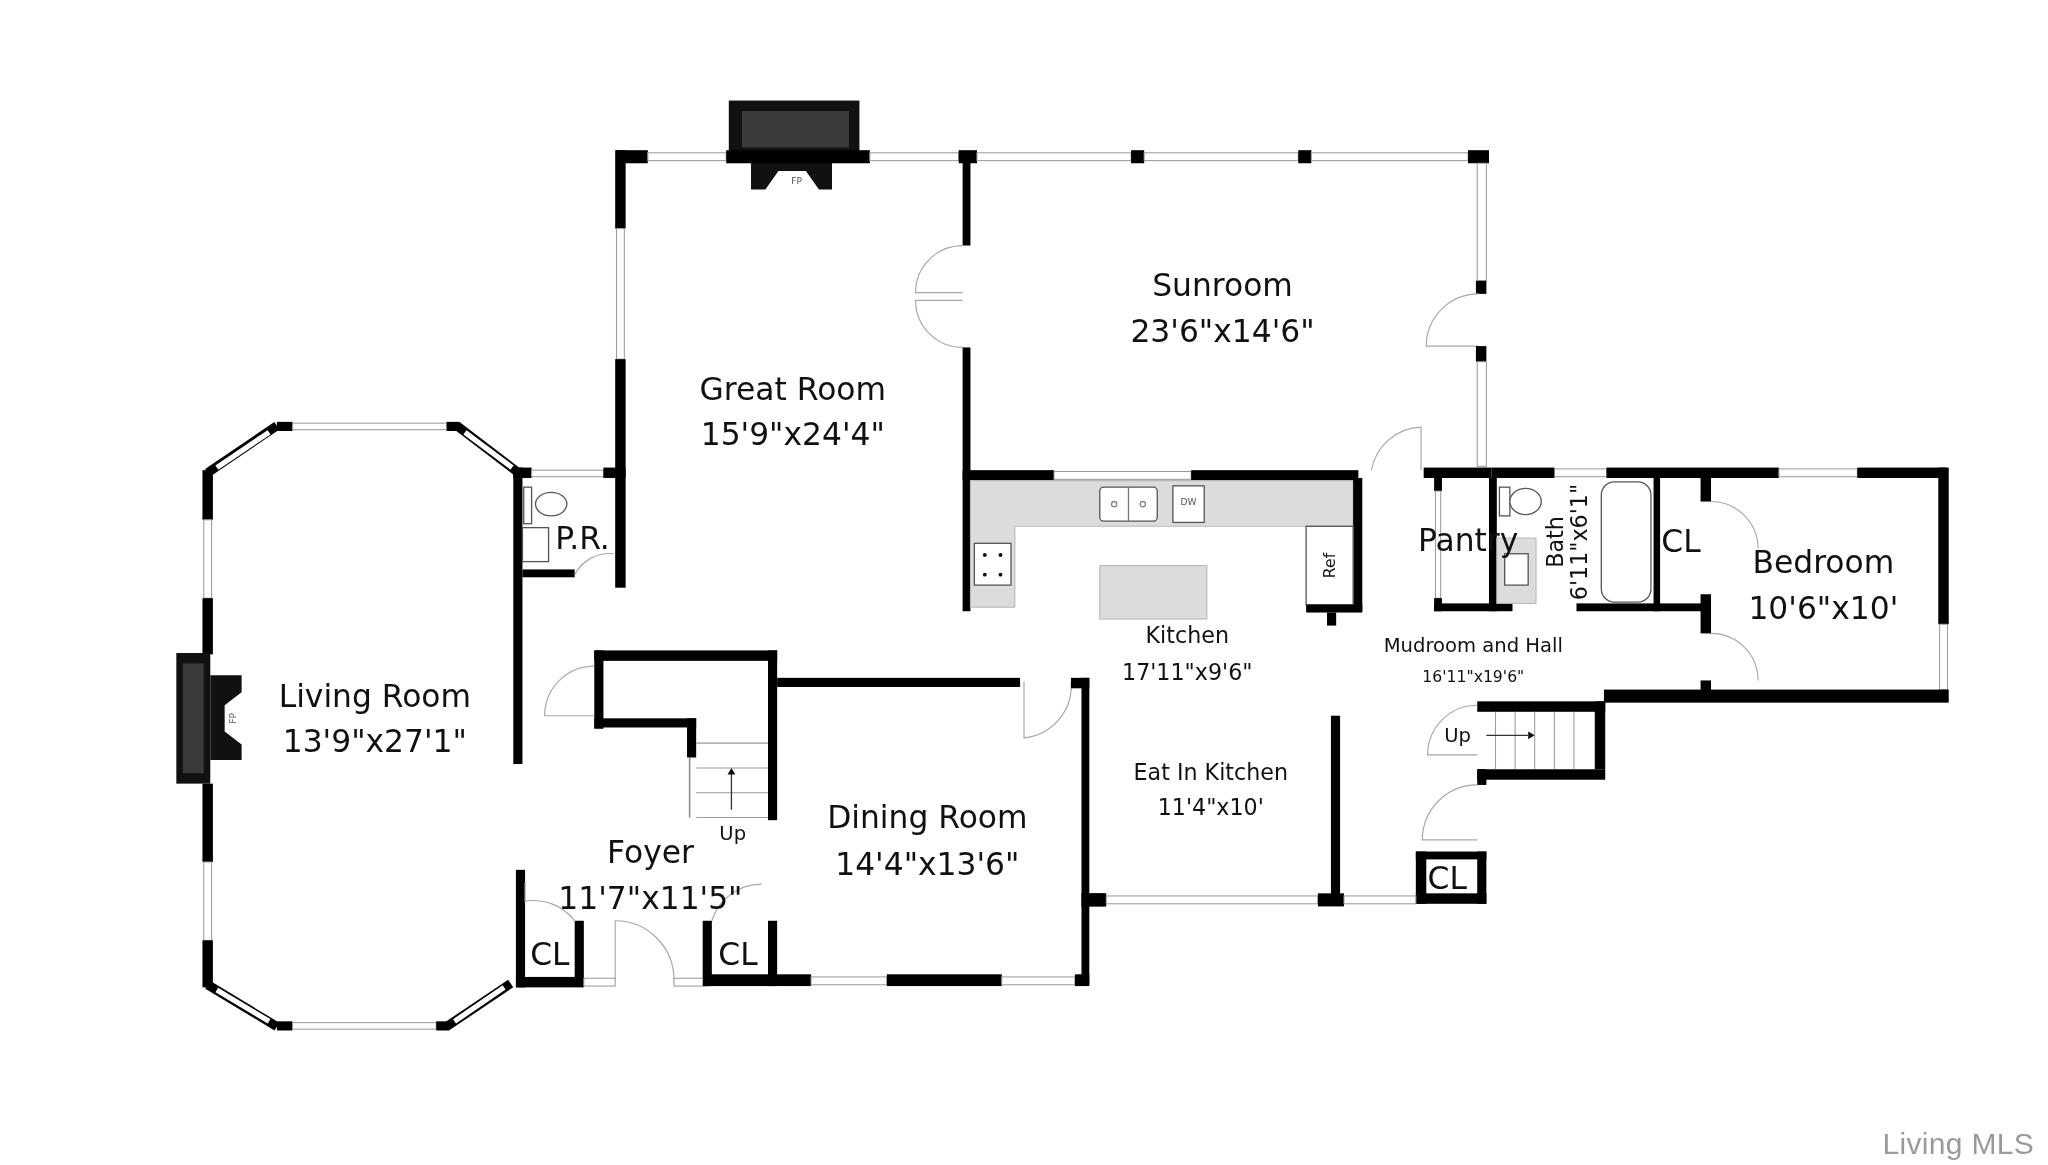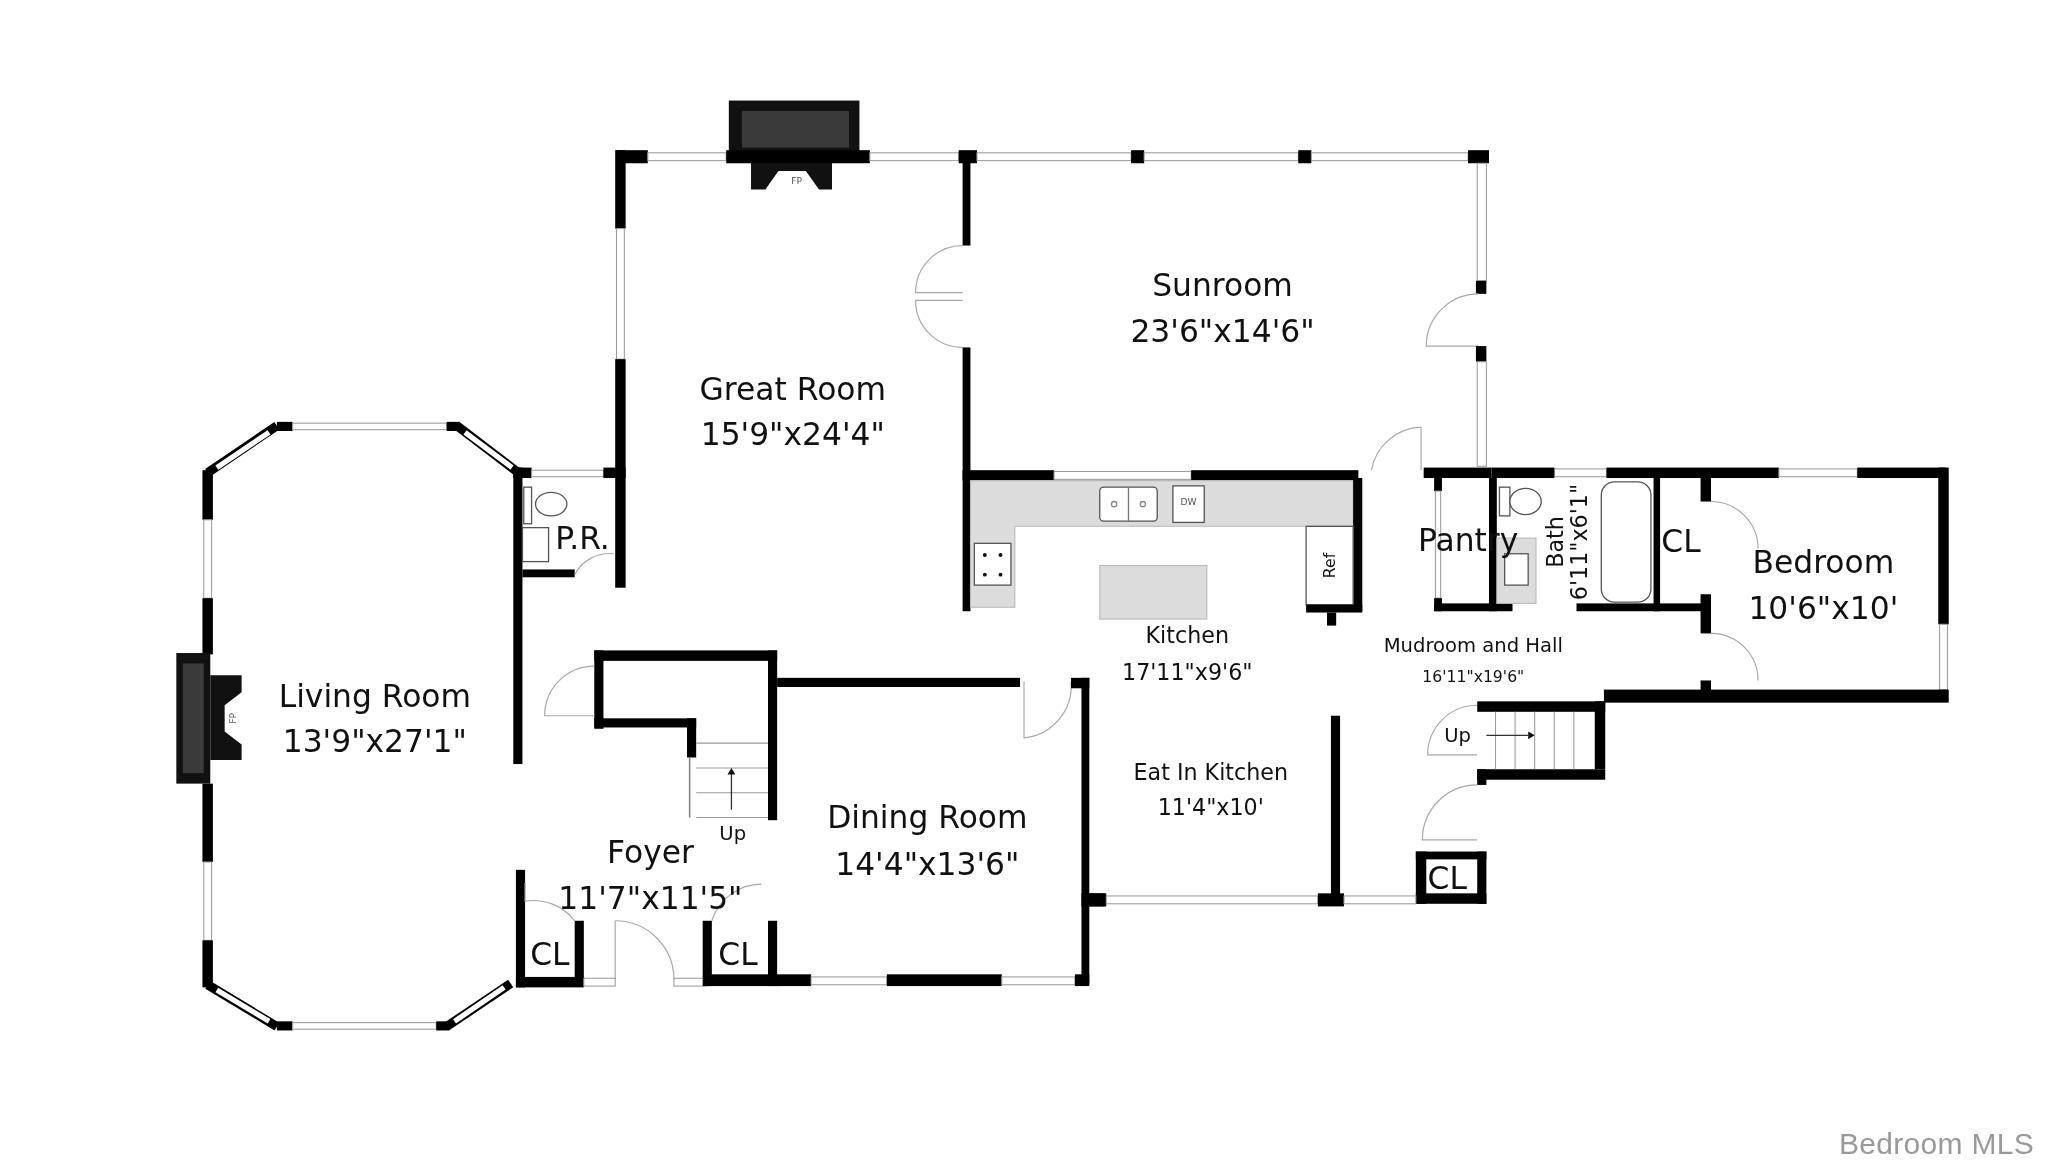--- a/index.html
+++ b/index.html
@@ -288,13 +288,13 @@
     <text class="lbl lbl-lg" x="498" y="696">11'7"x11'5"</text>
   </g>
 
   <text class="lbl lbl-lg" x="421" y="739">CL</text>
   <text class="lbl lbl-lg" x="565" y="739">CL</text>
   <text class="lbl lbl-lg" x="1108" y="681">CL</text>
   <text class="lbl lbl-lg" x="1287" y="423">CL</text>
   <text class="lbl lbl-sm" x="1116" y="568">Up</text>
 </svg>
 
-<div id="watermark">Bedroom MLS</div>
+<div id="watermark">Living MLS</div>
 
 </body></html>

